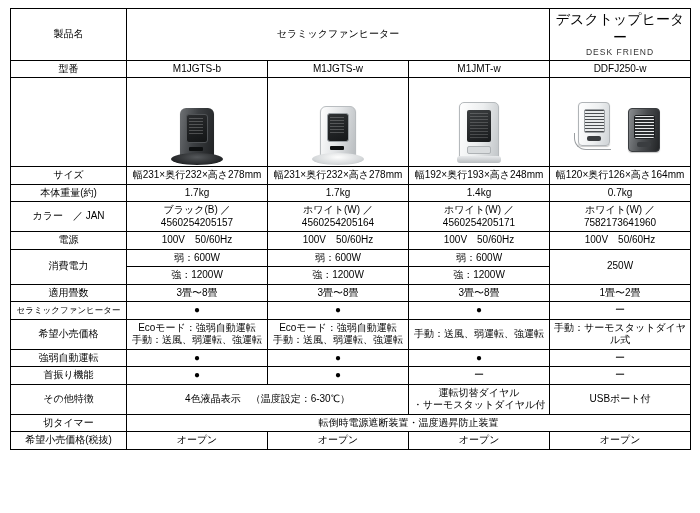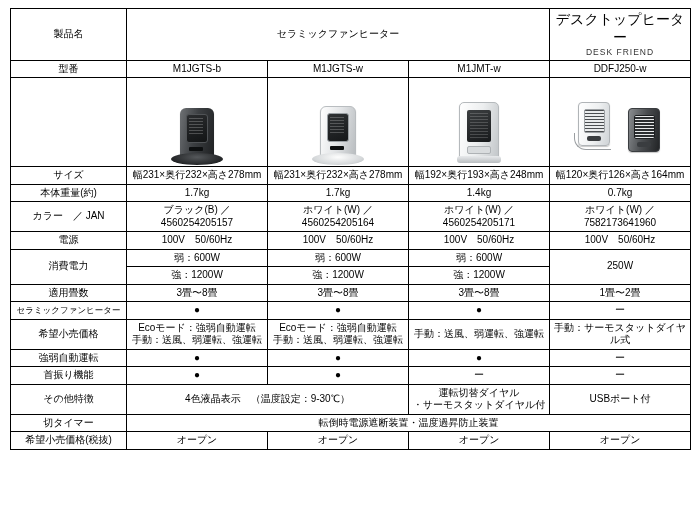--- a/index.html
+++ b/index.html
@@ -400,21 +400,21 @@
       <tr>
         <td class="rowhead">首振り機能</td>
         <td class="dot">●</td>
         <td class="dot">●</td>
         <td class="dash">ー</td>
         <td class="dash">ー</td>
       </tr>
 
       <tr>
         <td class="rowhead">その他特徴</td>
-        <td colspan="2" class="size-txt">4色液晶表示　（温度設定：9-30℃）</td>
+        <td colspan="2" class="size-txt">4色液晶表示　（温度設定：6-30℃）</td>
         <td class="feat-small" style="white-space:pre-line">運転切替ダイヤル
 ・サーモスタットダイヤル付</td>
         <td class="size-txt">USBポート付</td>
       </tr>
 
       <tr>
         <td class="rowhead">切タイマー</td>
         <td colspan="4" class="safety">転倒時電源遮断装置・温度過昇防止装置</td>
       </tr>
 

